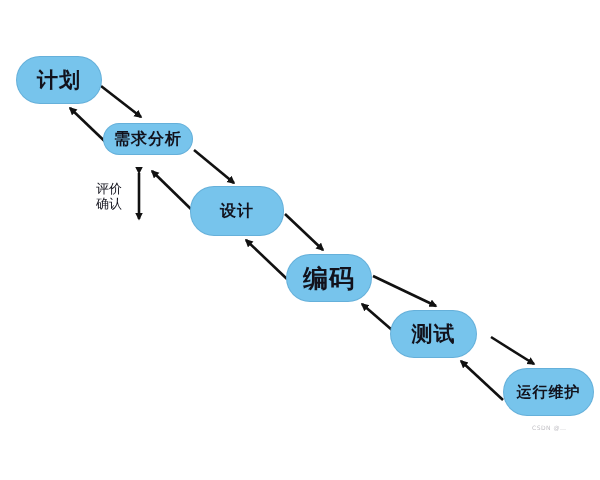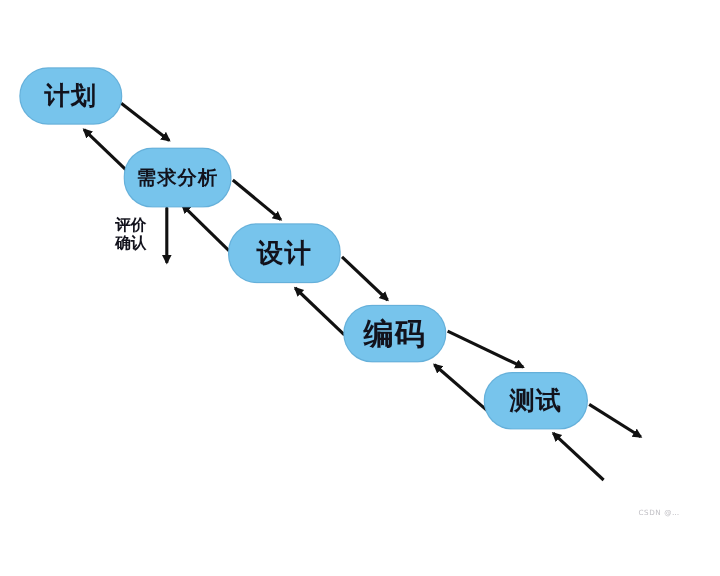--- a/index.html
+++ b/index.html
@@ -21,29 +21,29 @@
     background:#77c4ec;
     border:1px solid rgba(70,140,185,0.35);
     border-radius:24px;
     display:flex;align-items:center;justify-content:center;
     font-weight:bold;
     color:#12121c;
     letter-spacing:1px;
     box-sizing:border-box;
   }
   #n-plan   {left:16px; top:56px; width:86px; height:48px;font-size:21px;}
-  #n-req    {left:103px;top:123px;width:90px; height:50px;font-size:16px;}
-  #n-design {left:190px;top:186px;width:94px; height:50px;font-size:22px;}
+  #n-req    {left:103px;top:123px;width:90px; height:32px;font-size:16px;}
+  #n-design {left:190px;top:186px;width:94px; height:50px;font-size:16px;}
   #n-proto  {left:92px; top:223px;width:90px; height:49px;font-size:16px;}
   #n-code   {left:286px;top:254px;width:86px; height:48px;font-size:25px;}
-  #n-test   {left:403px;top:310px;width:87px; height:48px;font-size:21px;}
+  #n-test   {left:390px;top:310px;width:87px; height:48px;font-size:21px;}
   #n-maint  {left:503px;top:368px;width:91px; height:48px;font-size:15px;}
   .edge-label{
     position:absolute;left:96px;top:181px;
-    font-size:13px;font-weight:bold;color:#12121c;
+    font-size:13px;font-weight:normal;color:#12121c;
     line-height:15px;text-align:right;
   }
   .edge-label span{display:block;}
   .wm-small{
     position:absolute;left:532px;top:424px;
     font-size:6px;color:#c0bfc4;letter-spacing:0.5px;
     white-space:nowrap;
   }
   .wm-bar{
     position:absolute;left:427px;top:433px;width:168px;height:40px;
@@ -76,20 +76,21 @@
       <line x1="491" y1="337" x2="534" y2="364" marker-end="url(#ah)"></line>
       <line x1="503" y1="400" x2="461" y2="361" marker-end="url(#ah)"></line>
     </g>
   </svg>
 
   <div class="node" id="n-plan">计划</div>
   <div class="node" id="n-req">需求分析</div>
   <div class="node" id="n-design">设计</div>
   <div class="node" id="n-code">编码</div>
   <div class="node" id="n-test">测试</div>
+  <div class="node" id="n-maint">运行维护</div>
 
   <div class="edge-label">
     <span>评价</span>
     <span>确认</span>
   </div>
 
   <div class="wm-small">CSDN @…</div>
 
 
 </div>

